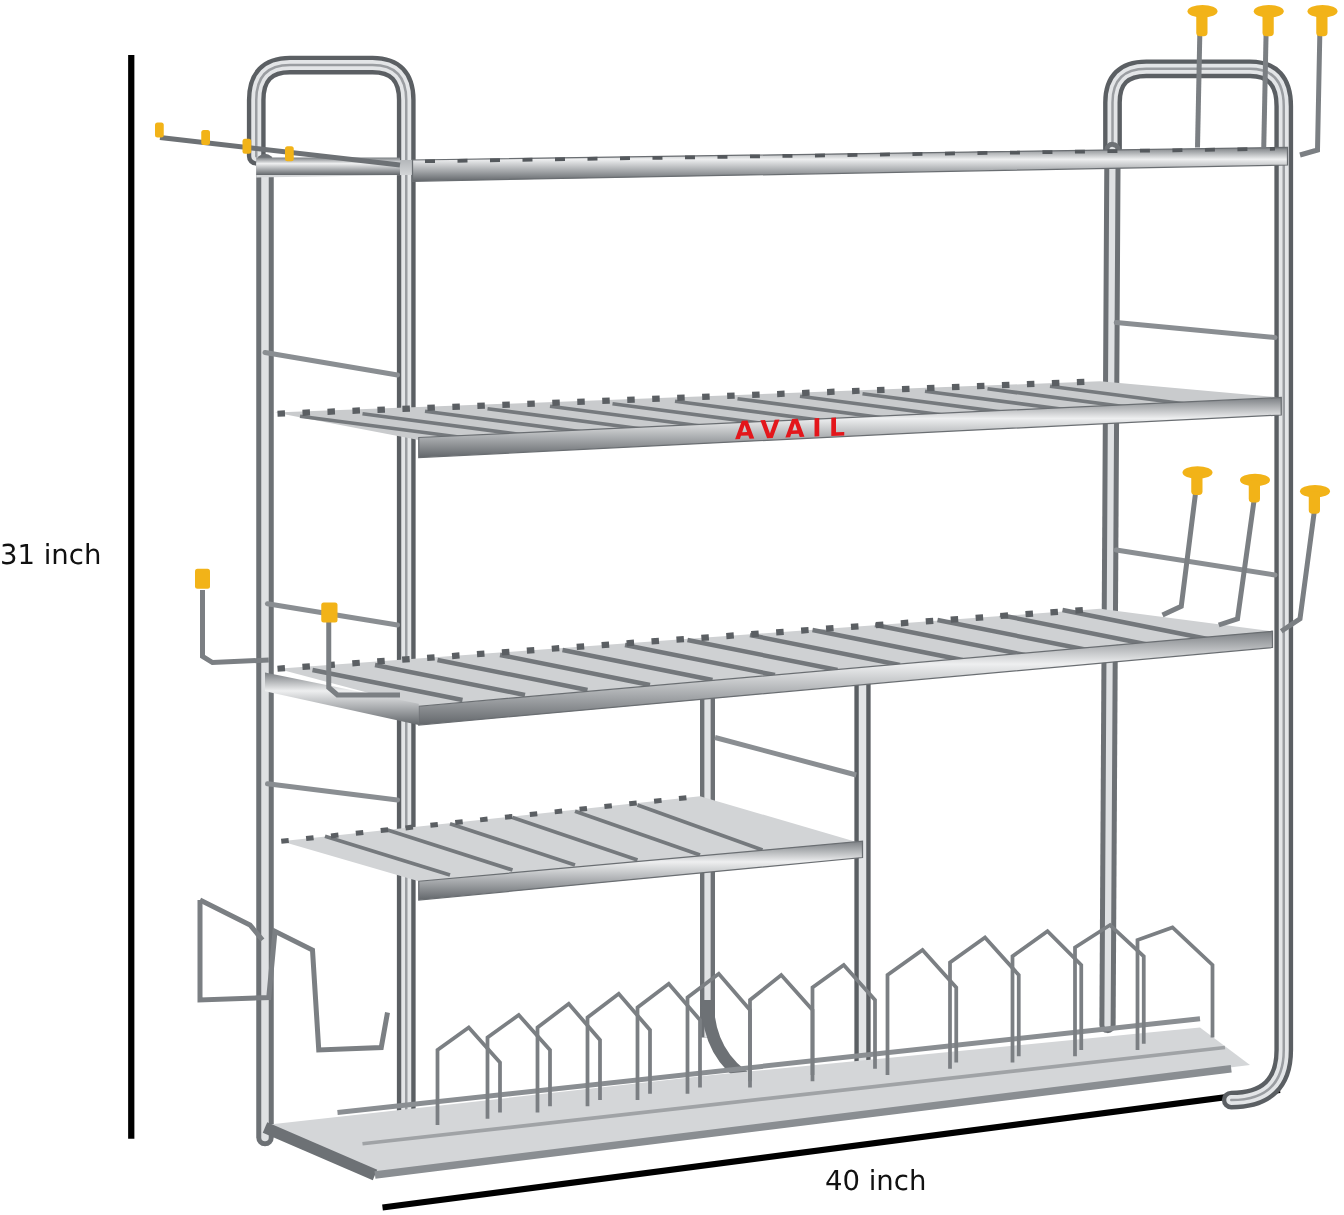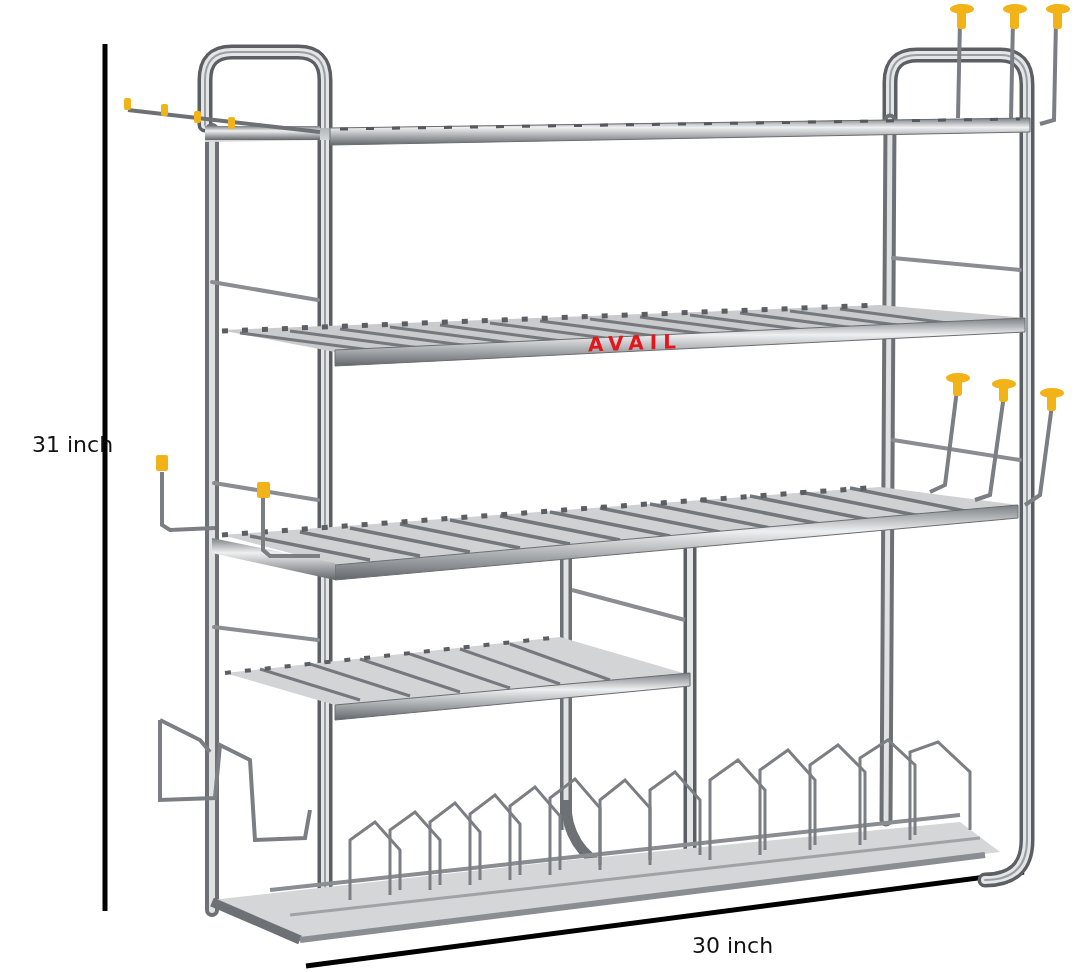--- a/index.html
+++ b/index.html
@@ -1,18 +1,18 @@
 <!DOCTYPE html>
 <html><head>
 <meta charset="utf-8">
 <style>
   html, body { margin: 0; padding: 0; background: #ffffff; }
   body { width: 1075px; height: 972px; overflow: hidden; position: relative; font-family: "Liberation Sans", sans-serif; }
   .stage { position: absolute; left: 0; top: 0; width: 1075px; height: 972px; }
-  .dim-label { position: absolute; color: #111; font-family: "DejaVu Sans", sans-serif; font-size: 22px; white-space: nowrap; padding-left: 32px; }
+  .dim-label { position: absolute; color: #111; font-family: "DejaVu Sans", sans-serif; font-size: 22px; white-space: nowrap; }
   #height-label { left: 0px; top: 432px; }
   #width-label { left: 660px; top: 933px; }
   svg { position: absolute; left: 0; top: 0; }
 </style>
 </head>
 <body>
 
 <div class="stage">
 
   <svg width="1075" height="972" viewBox="0 0 1075 972">
@@ -210,14 +210,14 @@
       </g>
     </g>
 
     <g fill="none" stroke="#7b7f83" stroke-width="4">
       <polyline points="160,720 160,800 215,798 220,745 250,760 255,840 305,838 310,810"></polyline>
       <polyline points="160,720 200,740 210,752"></polyline>
     </g>
   </svg>
 
   <div id="height-label" class="dim-label">31 inch</div>
-  <div id="width-label" class="dim-label">30 inch</div>
+  <div id="width-label" class="dim-label">40 inch</div>
 </div>
 
 </body></html>

